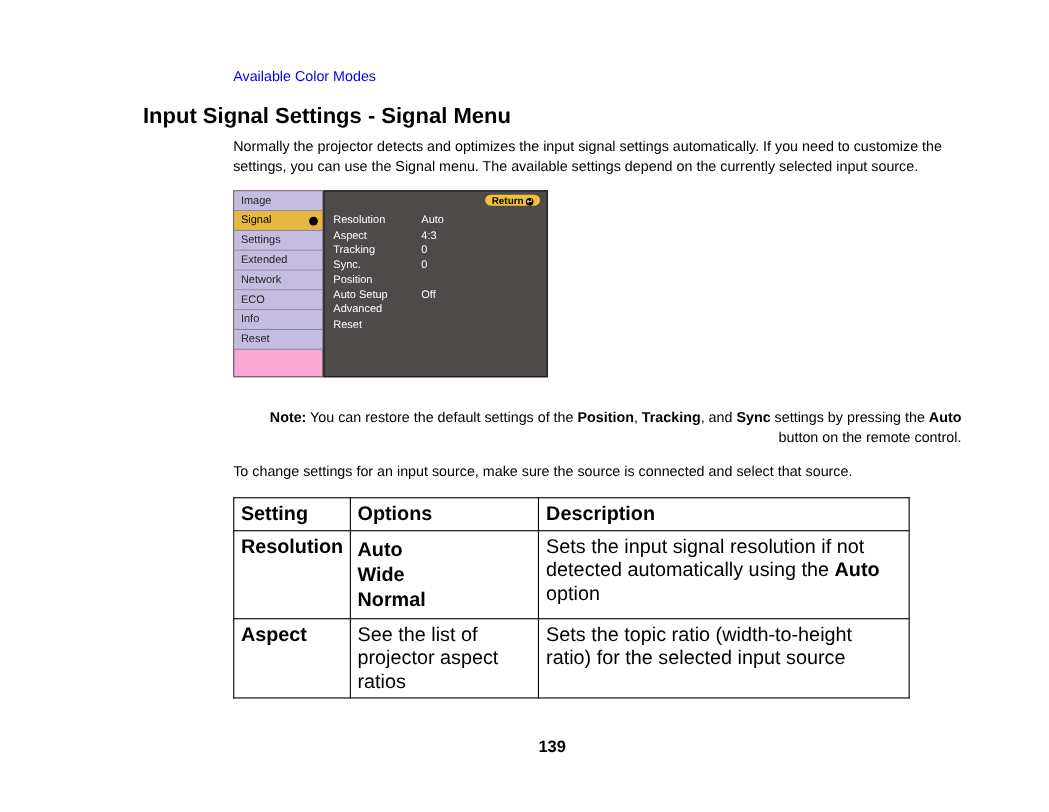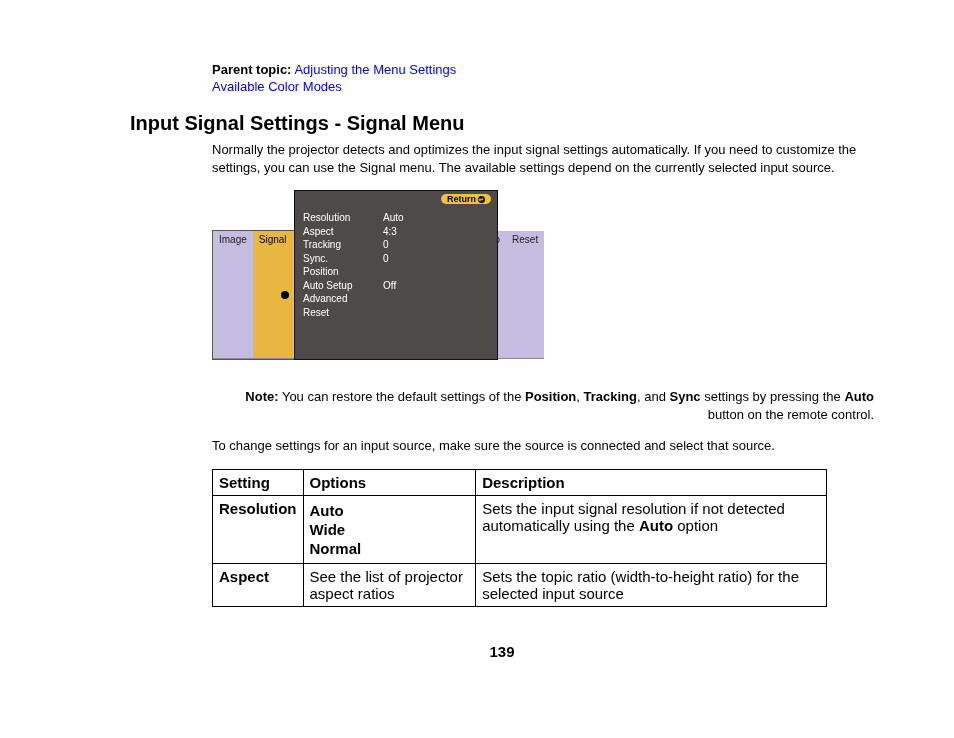--- a/index.html
+++ b/index.html
@@ -26,25 +26,24 @@
 
   
   .osd {
     margin-left: 82px;
     margin-bottom: 28px;
     display: flex;
     width: 286px;
   }
   .osd-tabs {
     width: 80px;
-    background: #ef4444;
+    background: #f9a8d4;
     display: flex;
-    flex-direction: row;
+    flex-direction: column;
     border: 1px solid #555;
-    margin-top: 40px;
   }
   .osd-tab {
     font-size: 10px;
     padding: 3px 6px;
     border-bottom: 1px solid #8a85a8;
     background: #c5bde0;
     color: #222;
     position: relative;
   }
   .osd-tab.selected {
@@ -95,21 +94,21 @@
   .osd-rows { margin-top: 16px; }
   .osd-row { display: flex; line-height: 1.35; }
   .osd-row .k { width: 80px; }
   .osd-row .v { }
 
   
   table.settings {
     margin-left: 82px;
     border-collapse: collapse;
     width: 615px;
-    font-size: 15px;
+    font-size: 18px;
     padding-left: 26px;
   }
   table.settings th, table.settings td {
     border: 1px solid #000;
     padding: 4px 6px;
     text-align: left;
     vertical-align: top;
   }
   table.settings th { font-weight: bold; }
   .opt-list div { margin: 2px 0; font-weight: bold; }
@@ -118,24 +117,20 @@
     text-align: center;
     font-size: 15px;
     font-weight: bold;
     margin-top: 36px;
   }
 </style>
 </head>
 <body>
 
 <div class="meta-block">
-  <div class="meta-line">
-    <span class="bold">Parent topic:</span>
-    <a href="#" class="link">Adjusting the Menu Settings</a>
-  </div>
   <div class="meta-line">
     <a href="#" class="link">Available Color Modes</a>
   </div>
 </div>
 
 <h1 class="section-title">Input Signal Settings - Signal Menu</h1>
 
 <div class="body-text">Normally the projector detects and optimizes the input signal settings automatically. If you need to customize the settings, you can use the Signal menu. The available settings depend on the currently selected input source.</div>
 
 <div class="osd">

